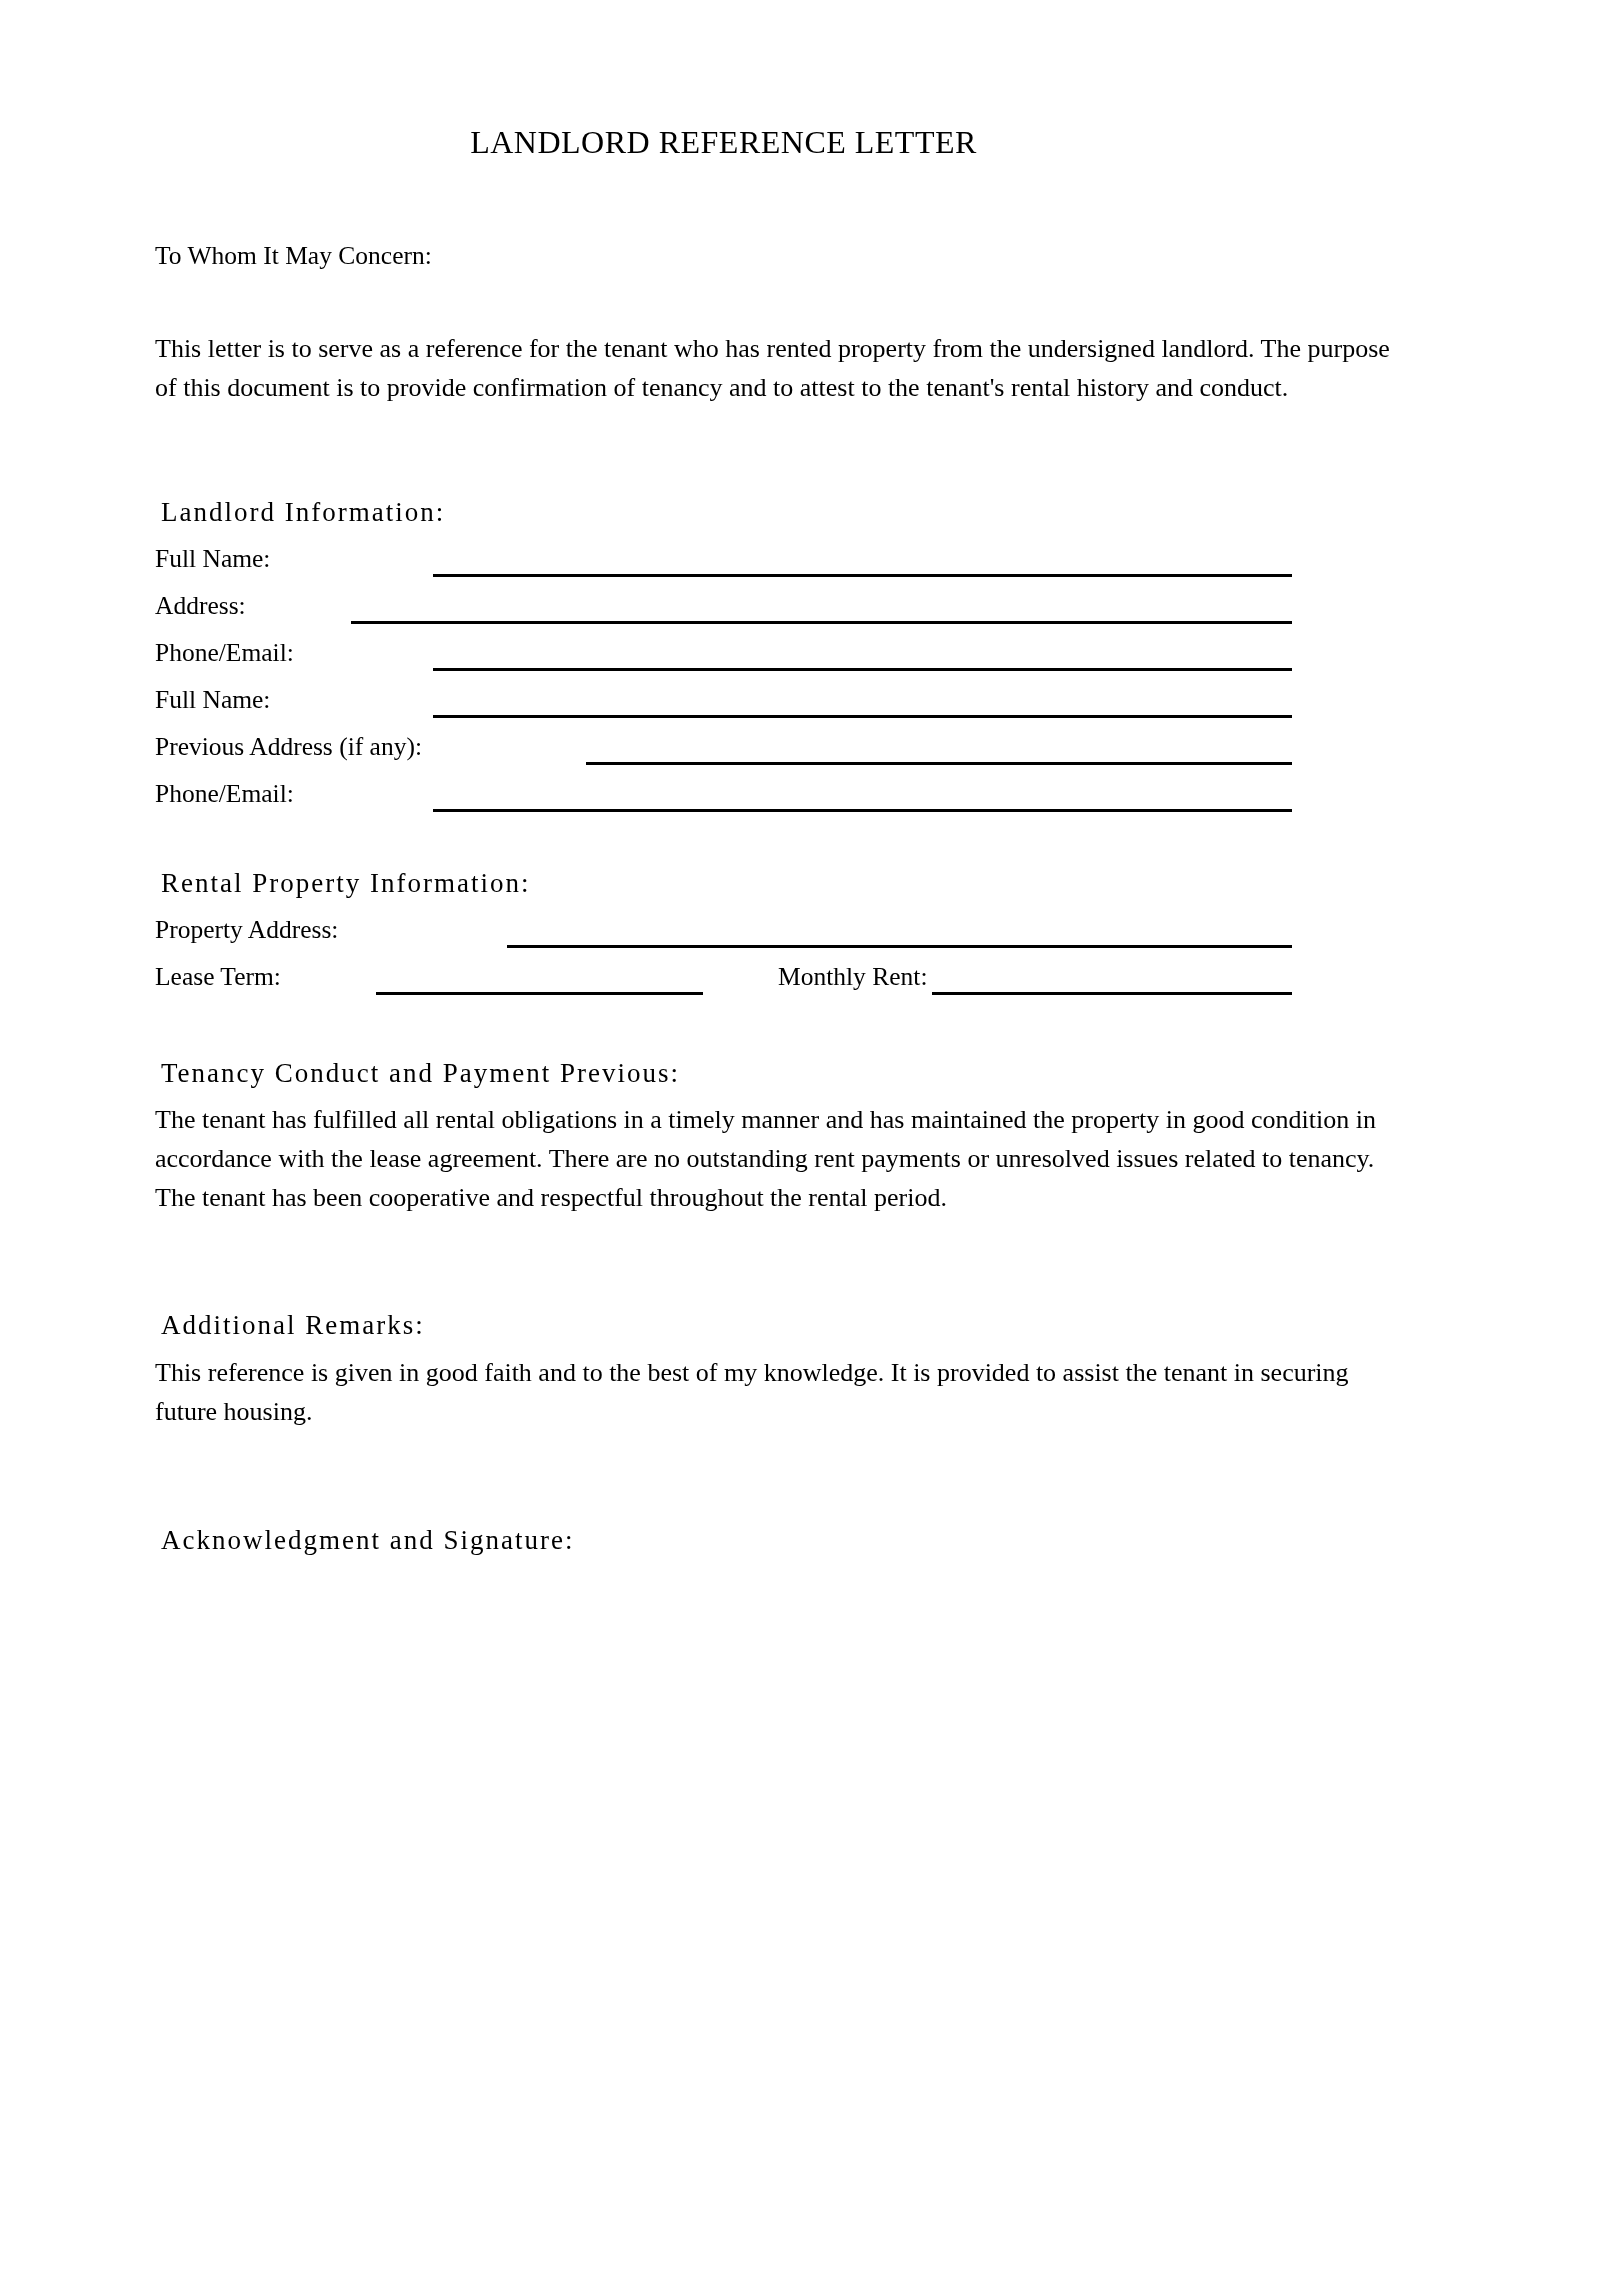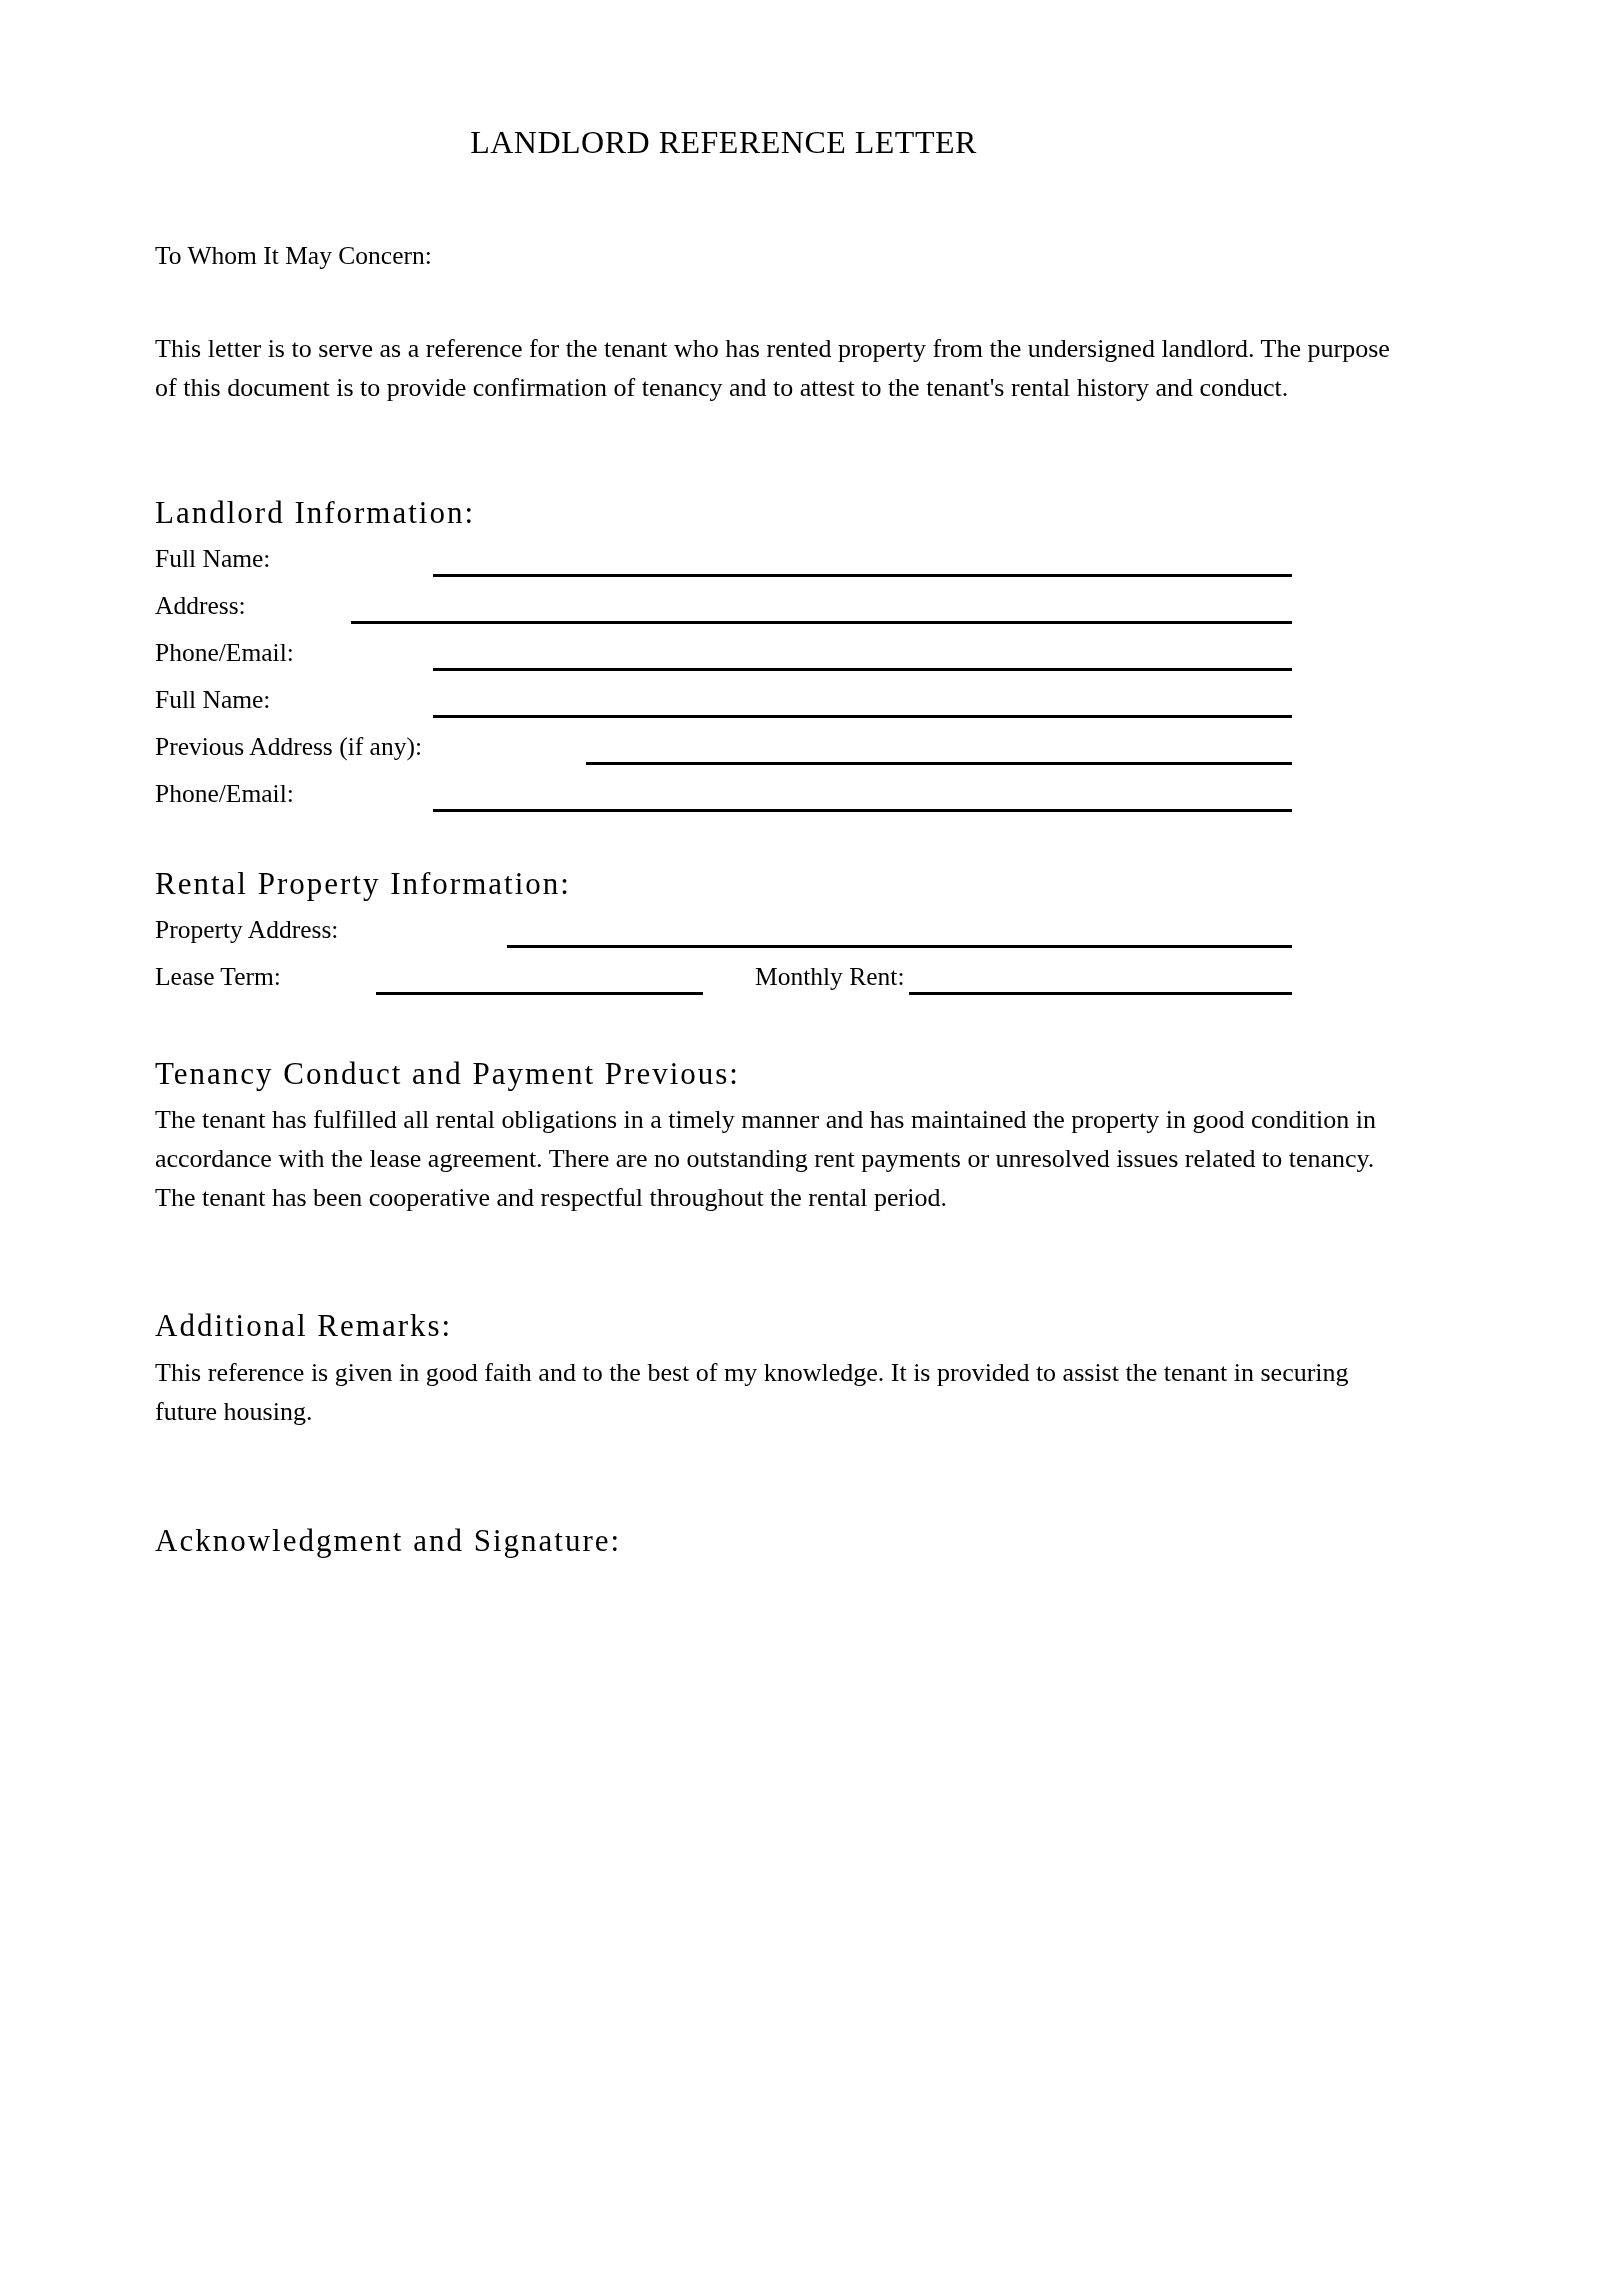--- a/index.html
+++ b/index.html
@@ -37,25 +37,26 @@
     white-space: pre;
     font-size: 26px;
     line-height: 39px;
     width: 1353px;
     overflow: visible;
   }
   .para-intro   { margin-top: 56px; }
   .para-conduct { margin-top: 8.8px; }
   .para-remarks { margin-top: 9.8px; }
   .heading {
-    font-size: 31px;
+    font-size: 27px;
     font-weight: normal;
     line-height: 35px;
     letter-spacing: 2px;
     white-space: nowrap;
+    margin-left: 6px;
   }
   .h-landlord  { margin-top: 88px; }
   .h-tenant    { margin-top: 57px; }
   .h-rental    { margin-top: 54px; }
   .h-conduct   { margin-top: 61px; }
   .h-remarks   { margin-top: 91px; }
   .h-signature { margin-top: 92px; }
   .field-row {
     display: grid;
     grid-template-columns: var(--col, 278px) 1fr;
@@ -73,21 +74,21 @@
     align-self: end;
   }
   .lease-row {
     display: flex;
     align-items: flex-end;
     height: 47px;
   }
   .lease-row .label { line-height: 36px; white-space: nowrap; flex: none; }
   .lease-label   { width: 221px; }
   .lease-line    { width: 327px; flex: none; }
-  .monthly-label { margin-left: 52px; }
+  .monthly-label { margin-left: 75px; }
   .monthly-line  { flex: 1; margin-left: 4.9px; }
 </style>
 </head>
 <body>
 
 <div class="page">
 
   <h1 class="title">LANDLORD REFERENCE LETTER</h1>
 
   <p class="salutation">To Whom It May Concern:</p>

